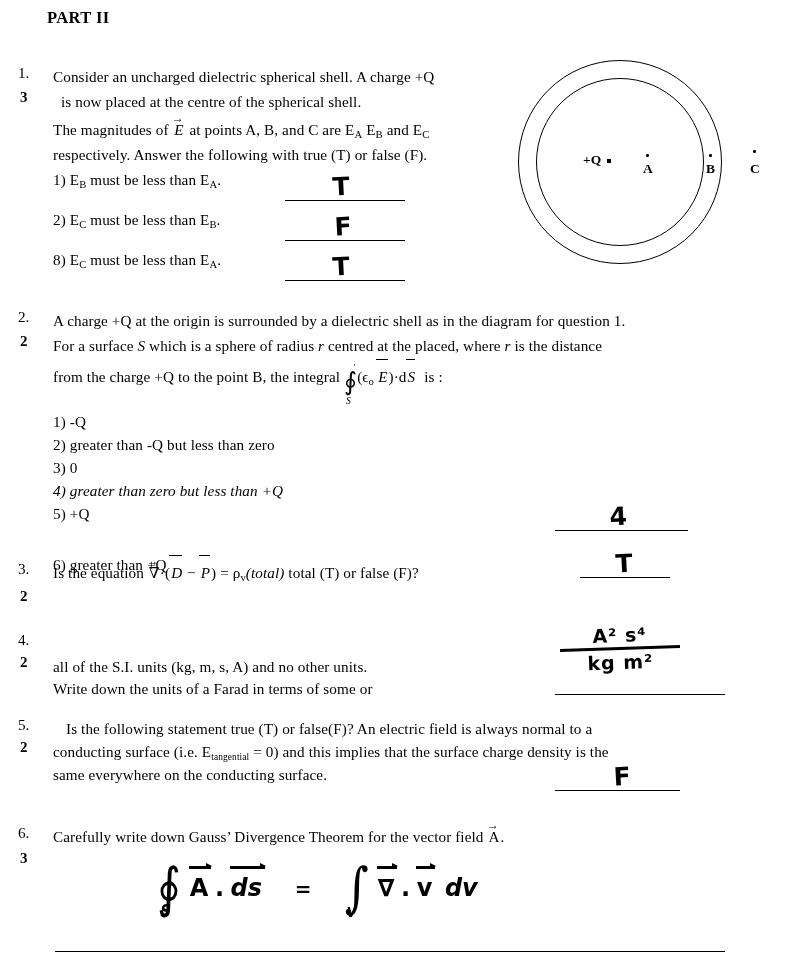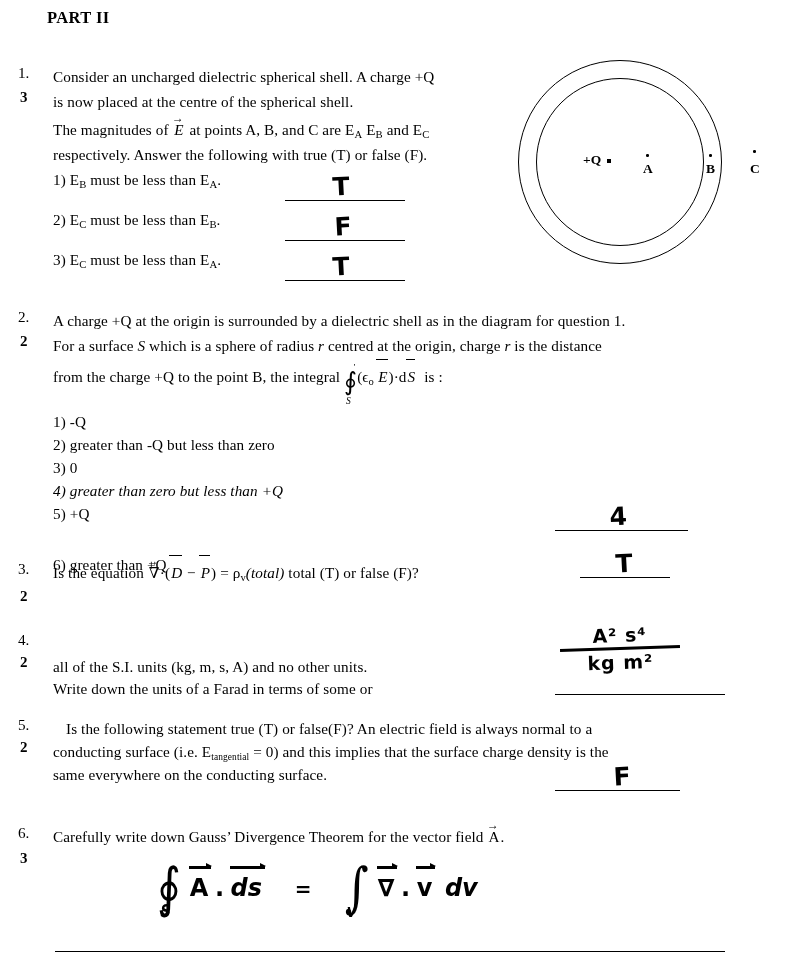--- a/index.html
+++ b/index.html
@@ -250,21 +250,21 @@
   <div class="ptdot" style="left:709px; top:154px;"></div>
   <div class="lbl" style="left:706px; top:161px;">B</div>
 
   <div class="ptdot" style="left:753px; top:150px;"></div>
   <div class="lbl" style="left:750px; top:161px;">C</div>
 
   <div class="abs qnum serif" style="left:18px; top:64px;">1.</div>
   <div class="abs qmarks serif" style="left:20px; top:89px;">3</div>
 
   <div class="abs body-text serif" style="left:53px; top:64px;">Consider an uncharged dielectric spherical shell. A charge +Q</div>
-  <div class="abs body-text serif" style="left:53px; top:89px;">is now placed at the centre of the spherical shell.</div>
+  <div class="abs body-text serif" style="left:61px; top:89px;">is now placed at the centre of the spherical shell.</div>
 
   <div class="abs body-text serif" style="left:53px; top:117px;">
     <span>The magnitudes of</span>
     <span class="vec arrow" style="width:11px; text-align:center;">E</span>
     <span>at points A, B, and C are E</span><sub>A</sub><span> E</span><sub>B</sub><span> and E</span><sub>C</sub>
   </div>
 
   <div class="abs body-text serif" style="left:53px; top:142px;">respectively. Answer the following with true (T) or false (F).</div>
 
   <div class="abs body-text serif" style="left:53px; top:167px;">
@@ -273,32 +273,32 @@
   <div class="rule" style="left:285px; top:200px; width:120px;"></div>
   <div class="hand hand-letter" style="left:333px; top:172px;">T</div>
 
   <div class="abs body-text serif" style="left:53px; top:207px;">
     <span>2) E</span><sub>C</sub><span> must be less than E</span><sub>B</sub><span>.</span>
   </div>
   <div class="rule" style="left:285px; top:240px; width:120px;"></div>
   <div class="hand hand-letter" style="left:335px; top:212px;">F</div>
 
   <div class="abs body-text serif" style="left:53px; top:247px;">
-    <span>3) E</span><sub>C</sub><span> must be less than E</span><sub>A</sub><span>.</span>
+    <span>8) E</span><sub>C</sub><span> must be less than E</span><sub>A</sub><span>.</span>
   </div>
   <div class="rule" style="left:285px; top:280px; width:120px;"></div>
   <div class="hand hand-letter" style="left:333px; top:252px;">T</div>
 
   <div class="abs qnum serif" style="left:18px; top:308px;">2.</div>
   <div class="abs qmarks serif" style="left:20px; top:333px;">2</div>
 
   <div class="abs body-text serif" style="left:53px; top:308px;">A charge +Q at the origin is surrounded by a dielectric shell as in the diagram for question 1.</div>
 
   <div class="abs body-text serif" style="left:53px; top:333px;">
-    <span>For a surface </span><span class="ital">S</span><span> which is a sphere of radius </span><span class="ital">r</span><span>  centred at the origin, charge </span><span class="ital">r</span><span>  is the distance</span>
+    <span>For a surface </span><span class="ital">S</span><span> which is a sphere of radius </span><span class="ital">r</span><span>  centred at the placed, where </span><span class="ital">r</span><span>  is the distance</span>
   </div>
 
   <div class="abs body-text serif" style="left:53px; top:364px;">
     <span>from the charge +Q to the point B, the integral</span>
     <span class="oint">
       <span>∮</span>
       <span class="lim">S</span>
       <span class="ulim">'</span>
     </span><span style="font-size:15.2px;">(ϵ</span><sub>o</sub> <span class="vec">E</span><span>)·d</span><span class="vec">S</span>
     <span style="padding-left:4px;">is :</span>

